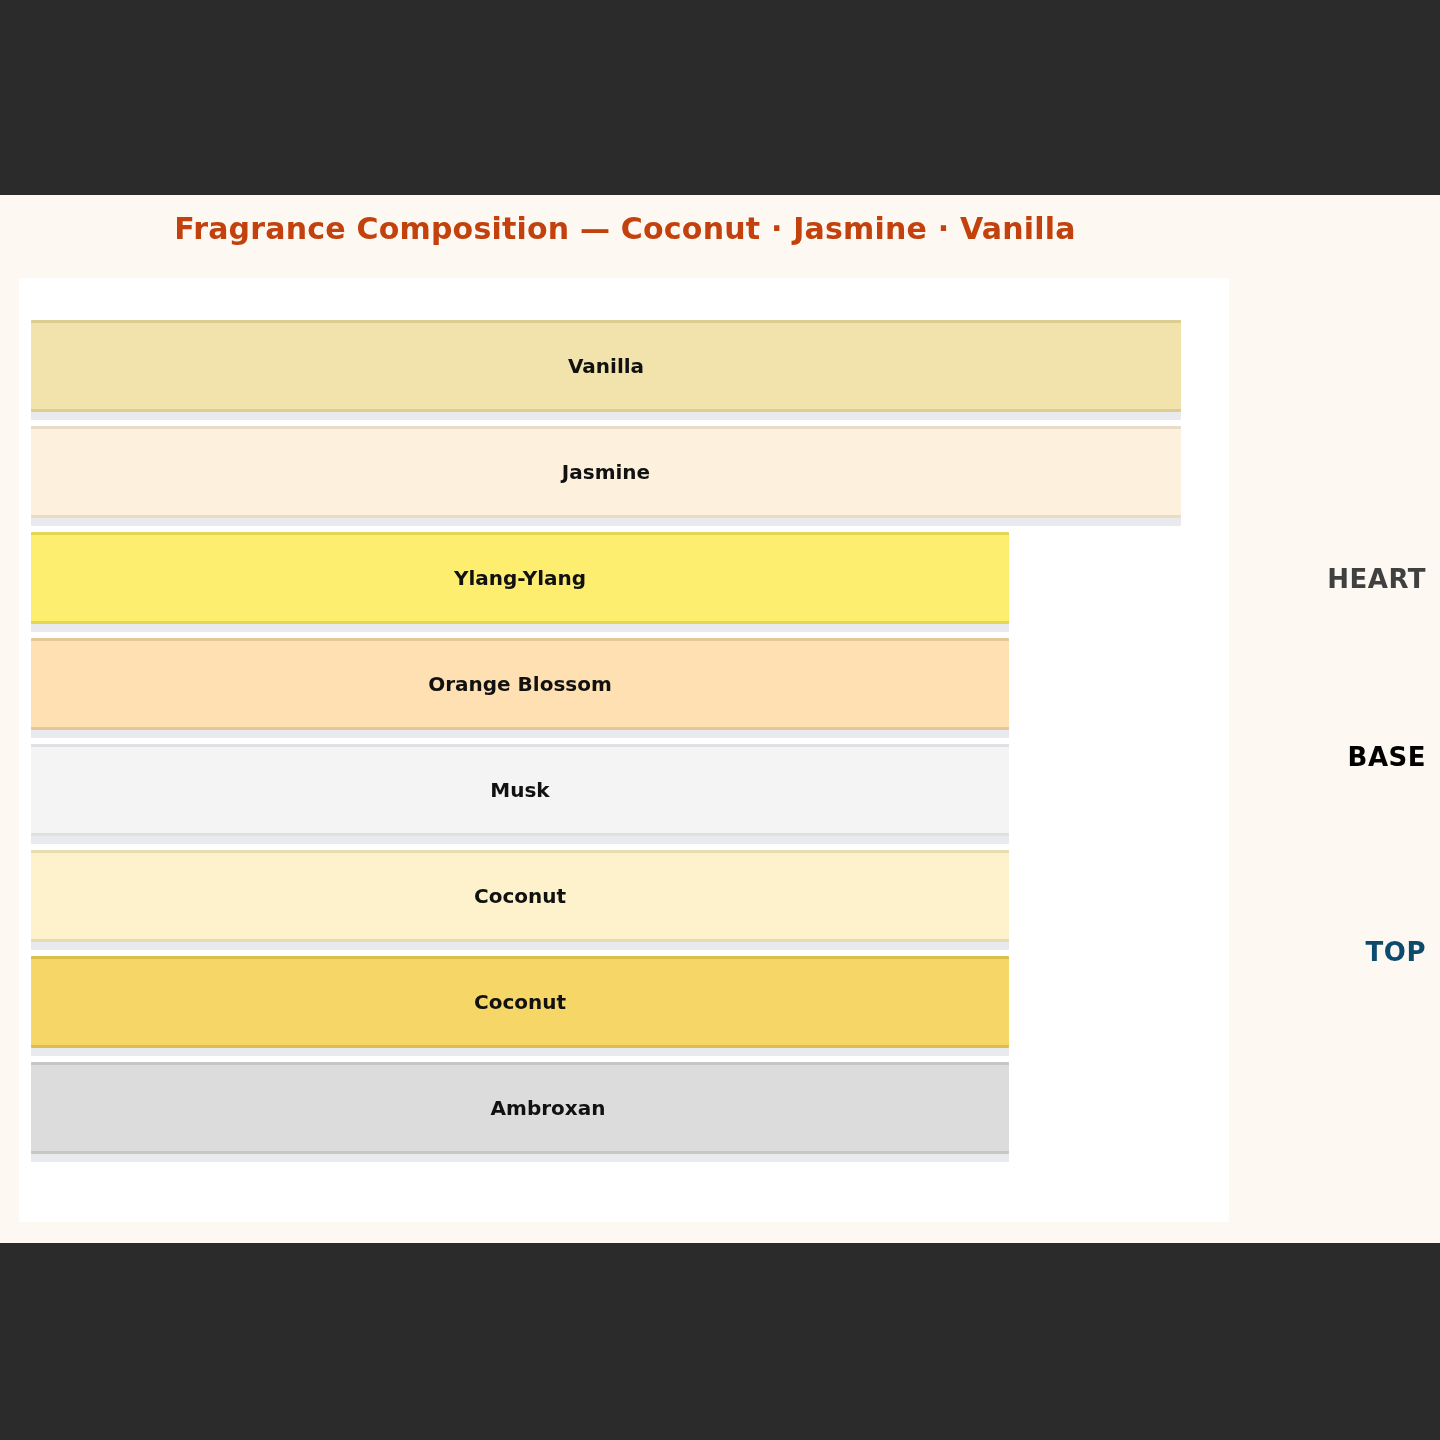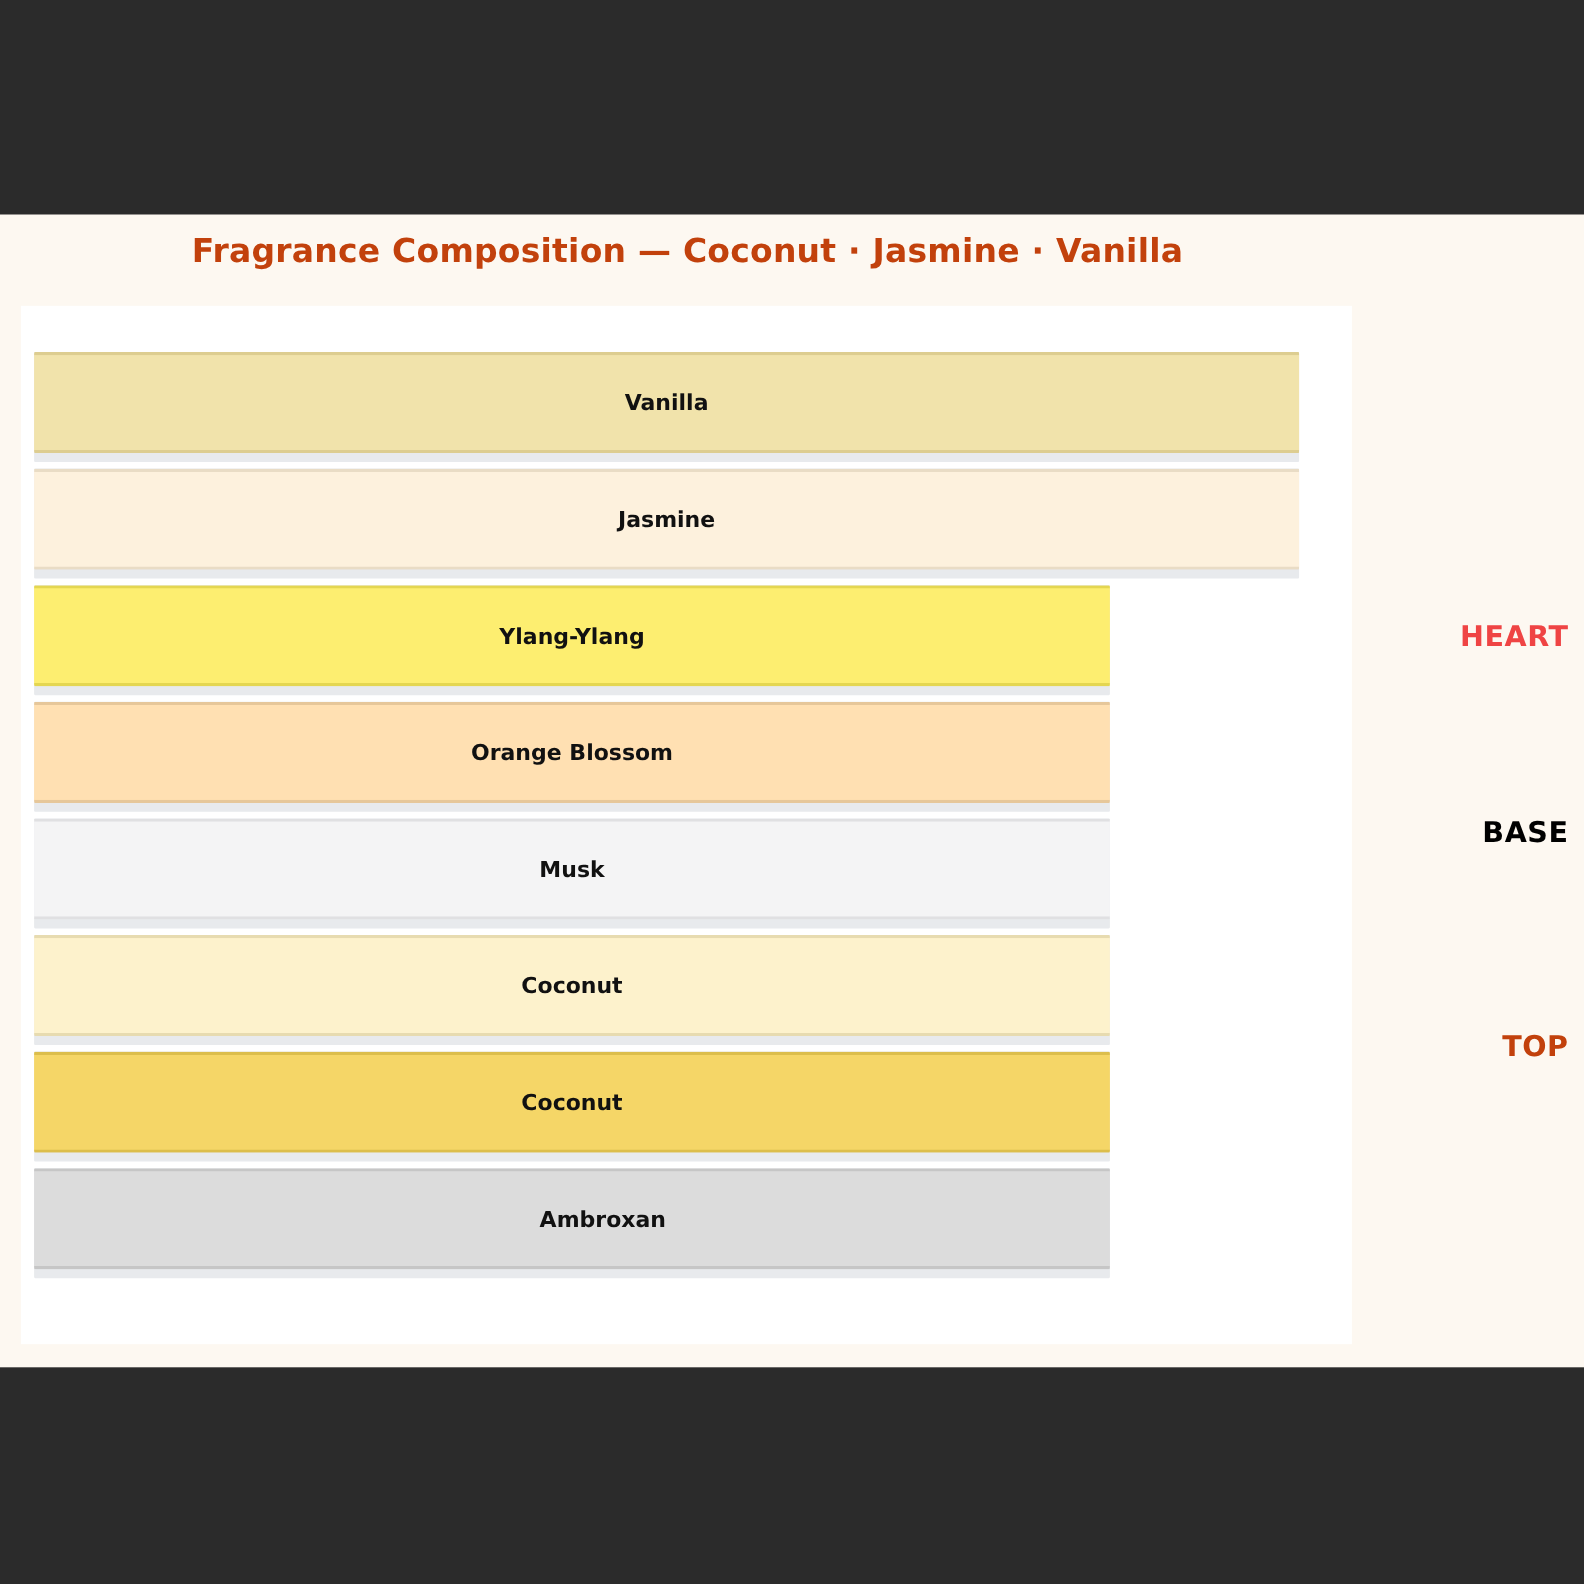--- a/index.html
+++ b/index.html
@@ -140,19 +140,19 @@
           <div class="bar" style="width: 978px; height: 92px; background: rgb(245, 214, 103); border-top: 3px solid rgb(220, 190, 76); border-bottom: 3px solid rgb(220, 190, 76);"></div>
           <div class="bar-label" style="width: 978px; height: 92px;">Coconut</div>
         </div>
         <div class="bar-row" style="top: 784px; width: 978px; height: 100px;">
           <div class="bar-track" style="width: 978px; height: 100px; background: rgb(232, 234, 237);"></div>
           <div class="bar" style="width: 978px; height: 92px; background: rgb(220, 220, 220); border-top: 3px solid rgb(198, 198, 198); border-bottom: 3px solid rgb(198, 198, 198);"></div>
           <div class="bar-label" style="width: 978px; height: 92px; padding-left: 28px;">Ambroxan</div>
         </div>
       </div>
 
-    <div class="cat-label" id="cat-heart" style="color: #ef4444; top: 369px; right: 14px;">HEART</div>
+    <div class="cat-label" id="cat-heart" style="color: #404040; top: 369px; right: 14px;">HEART</div>
     <div class="cat-label" id="cat-base" style="color: #000000; top: 547px; right: 14px;">BASE</div>
-    <div class="cat-label" id="cat-top" style="color: #c2410c; top: 742px; right: 14px;">TOP</div>
+    <div class="cat-label" id="cat-top" style="color: #0c4a6e; top: 742px; right: 14px;">TOP</div>
 
   </div>
 
 </div>
 
 </body></html>

